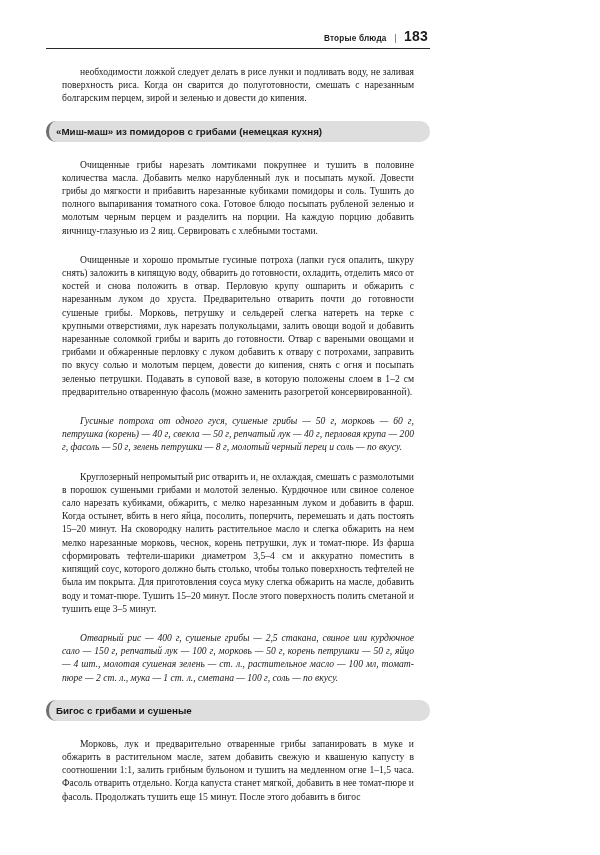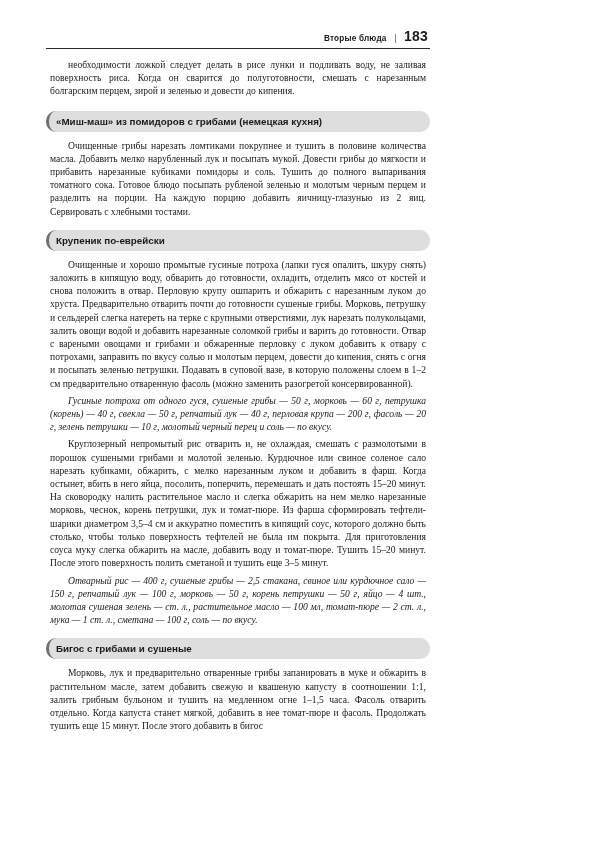--- a/index.html
+++ b/index.html
@@ -45,21 +45,21 @@
   .header .pageno {
     font-size: 14px;
     font-weight: bold;
   }
   .rule {
     border: 0;
     border-top: 1px solid #2b2b2b;
     margin: 0 0 9px 0;
   }
   p {
-    margin: 4px;
+    margin: 16px;
     text-align: justify;
     font-size: 9.6px;
     line-height: 13.2px;
     text-indent: 18px;
     hyphens: auto;
   }
   p.ital {
     font-style: italic;
   }
   h2.recipe-title {
@@ -97,25 +97,22 @@
   </div>
 
   <div>
     <div class="title-wrap first">
       <h2 class="recipe-title">«Миш-маш» из помидоров с грибами (немецкая кухня)</h2>
     </div>
     <p>Очищенные грибы нарезать ломтиками покрупнее и тушить в половине количества масла. Добавить мелко нарубленный лук и посыпать мукой. Довести грибы до мягкости и прибавить нарезанные кубиками помидоры и соль. Тушить до полного выпаривания томатного сока. Готовое блюдо посыпать рубленой зеленью и молотым черным перцем и разделить на порции. На каждую порцию добавить яичницу-глазунью из 2 яиц. Сервировать с хлебными тостами.</p>
   </div>
 
   <div>
-    <div class="title-wrap">
-      <h2 class="recipe-title">Крупеник по-еврейски</h2>
-    </div>
     <p>Очищенные и хорошо промытые гусиные потроха (лапки гуся опалить, шкуру снять) заложить в кипящую воду, обварить до готовности, охладить, отделить мясо от костей и снова положить в отвар. Перловую крупу ошпарить и обжарить с нарезанным луком до хруста. Предварительно отварить почти до готовности сушеные грибы. Морковь, петрушку и сельдерей слегка натереть на терке с крупными отверстиями, лук нарезать полукольцами, залить овощи водой и добавить нарезанные соломкой грибы и варить до готовности. Отвар с вареными овощами и грибами и обжаренные перловку с луком добавить к отвару с потрохами, заправить по вкусу солью и молотым перцем, довести до кипения, снять с огня и посыпать зеленью петрушки. Подавать в суповой вазе, в которую положены слоем в 1–2 см предварительно отваренную фасоль (можно заменить разогретой консервированной).</p>
-    <p class="ital">Гусиные потроха от одного гуся, сушеные грибы — 50 г, морковь — 60 г, петрушка (корень) — 40 г, свекла — 50 г, репчатый лук — 40 г, перловая крупа — 200 г, фасоль — 20 г, зелень петрушки — 10 г, молотый черный перец и соль — по вкусу.</p>
+    <p class="ital">Гусиные потроха от одного гуся, сушеные грибы — 50 г, морковь — 60 г, петрушка (корень) — 40 г, свекла — 50 г, репчатый лук — 40 г, перловая крупа — 200 г, фасоль — 50 г, зелень петрушки — 8 г, молотый черный перец и соль — по вкусу.</p>
   </div>
 
   <div>
     <p>Круглозерный непромытый рис отварить и, не охлаждая, смешать с размолотыми в порошок сушеными грибами и молотой зеленью. Курдючное или свиное соленое сало нарезать кубиками, обжарить, с мелко нарезанным луком и добавить в фарш. Когда остынет, вбить в него яйца, посолить, поперчить, перемешать и дать постоять 15–20 минут. На сковородку налить растительное масло и слегка обжарить на нем мелко нарезанные морковь, чеснок, корень петрушки, лук и томат-пюре. Из фарша сформировать тефтели-шарики диаметром 3,5–4 см и аккуратно поместить в кипящий соус, которого должно быть столько, чтобы только поверхность тефтелей не была им покрыта. Для приготовления соуса муку слегка обжарить на масле, добавить воду и томат-пюре. Тушить 15–20 минут. После этого поверхность полить сметаной и тушить еще 3–5 минут.</p>
     <p class="ital">Отварный рис — 400 г, сушеные грибы — 2,5 стакана, свиное или курдючное сало — 150 г, репчатый лук — 100 г, морковь — 50 г, корень петрушки — 50 г, яйцо — 4 шт., молотая сушеная зелень — ст. л., растительное масло — 100 мл, томат-пюре — 2 ст. л., мука — 1 ст. л., сметана — 100 г, соль — по вкусу.</p>
   </div>
 
   <div>
     <div class="title-wrap">
       <h2 class="recipe-title">Бигос с грибами и сушеные</h2>

